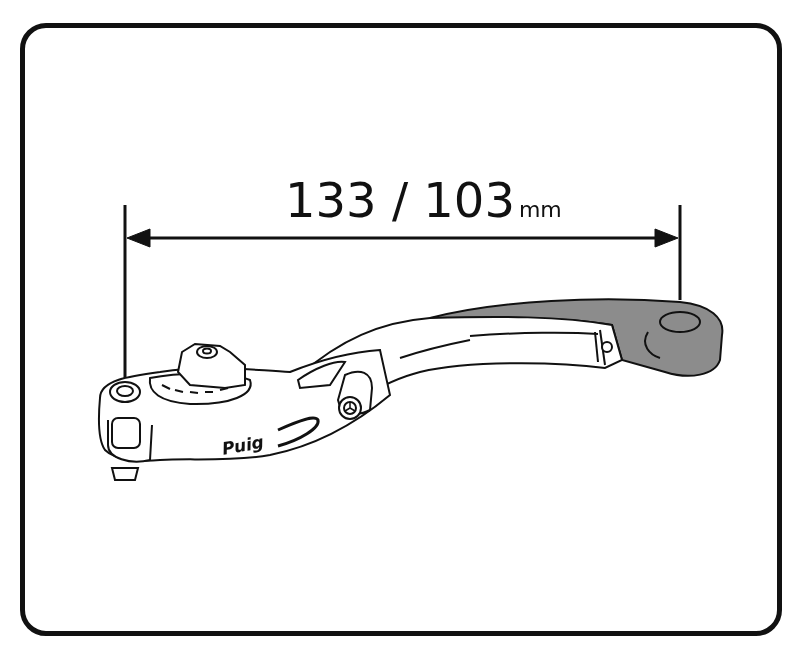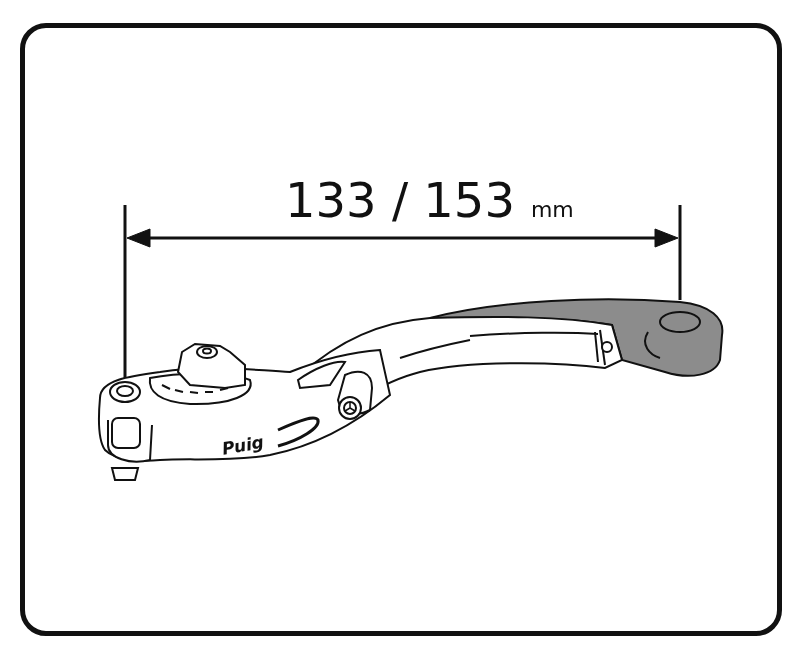--- a/index.html
+++ b/index.html
@@ -7,30 +7,30 @@
   .frame {
     position: absolute; left: 20px; top: 23px; width: 752px; height: 603px;
     border: 5px solid #111111; border-radius: 26px; box-sizing: content-box;
   }
   .dim-label {
     position: absolute; left: 285px; top: 170px; height: 60px;
     font-family: "DejaVu Sans", sans-serif; color: #111111;
     white-space: nowrap; line-height: 60px;
   }
   .dim-value { font-size: 48px; letter-spacing: 0px; }
-  .dim-unit { font-size: 22px; margin-left: 16px; }
+  .dim-unit { font-size: 22px; margin-left: 4px; }
   svg.art { position: absolute; left: 0; top: 0; }
 </style>
 </head>
 <body>
 
 <div class="frame"></div>
 
 <div class="dim-label">
-  <span class="dim-value">133 / 153</span><span class="dim-unit">mm</span>
+  <span class="dim-value">133 / 103</span><span class="dim-unit">mm</span>
 </div>
 
 <svg class="art" width="800" height="655" viewBox="0 0 800 655">
 
   <g stroke="#111" fill="#111">
     <line x1="125" y1="205" x2="125" y2="385" stroke-width="3"></line>
     <line x1="680" y1="205" x2="680" y2="300" stroke-width="3"></line>
     <line x1="150" y1="238" x2="655" y2="238" stroke-width="3"></line>
     <polygon points="127,238 150,229 150,247"></polygon>
     <polygon points="678,238 655,229 655,247"></polygon>

